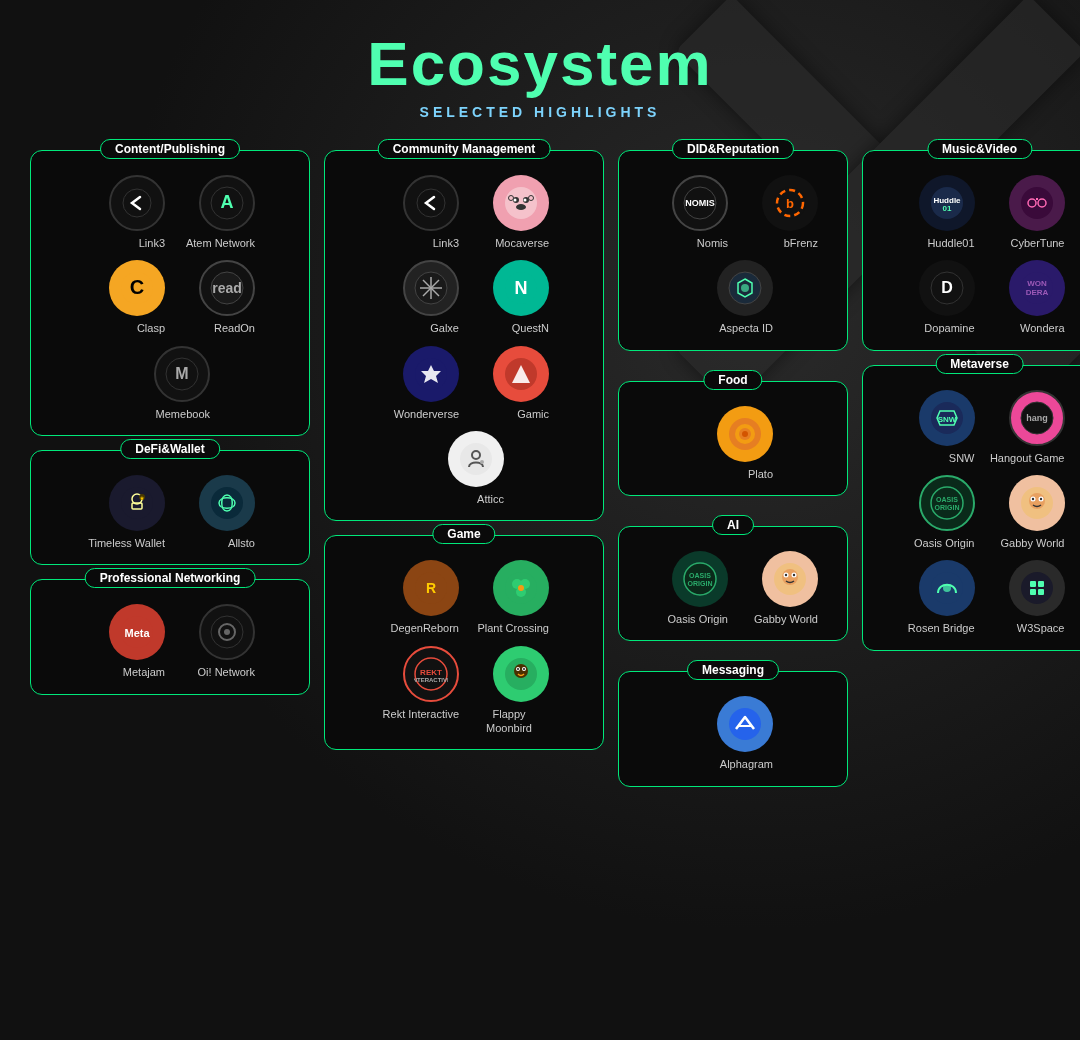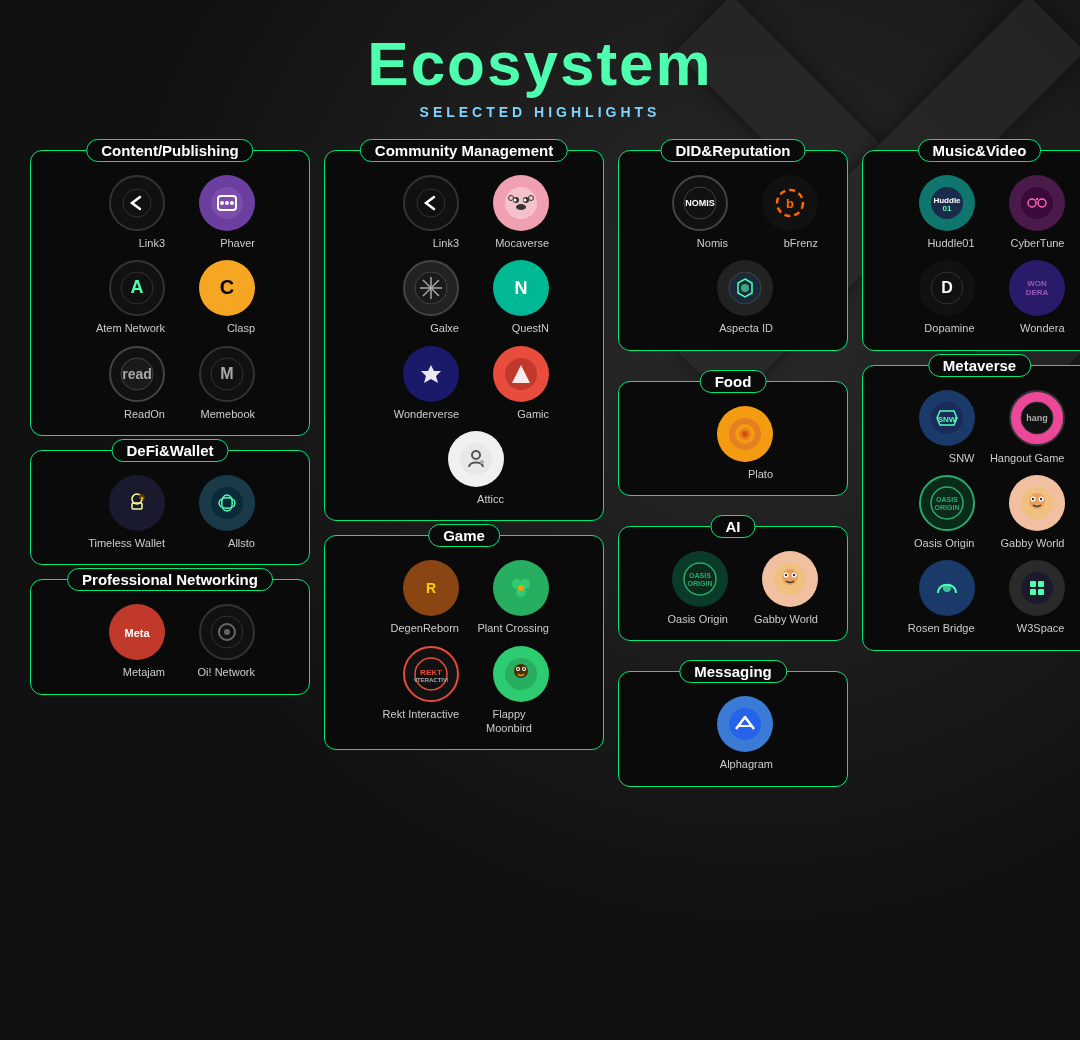--- a/index.html
+++ b/index.html
@@ -76,21 +76,21 @@
     }
     .section-title {
       position: absolute;
       top: -12px;
       left: 50%;
       transform: translateX(-50%);
       background: #0a0a0a;
       border: 1.5px solid #00e87a;
       border-radius: 20px;
       padding: 2px 14px;
-      font-size: 15px;
+      font-size: 12px;
       font-weight: 700;
       color: #fff;
       white-space: nowrap;
     }
     .items-grid {
       display: flex;
       flex-wrap: wrap;
       justify-content: center;
       gap: 10px;
       margin-top: 10px;
@@ -143,21 +143,21 @@
     .icon-plantcrossing { background: #27ae60; }
     .icon-rekt { background: #111; border: 2px solid #e74c3c; }
     .icon-flappy { background: #2ecc71; }
     .icon-nomis { background: #111; border: 2px solid #444; }
     .icon-bfrenz { background: #111; }
     .icon-aspecta { background: #222; }
     .icon-plato { background: #f39c12; }
     .icon-oasisai { background: #0a3a2a; }
     .icon-gabbyworld { background: #f0c0a0; }
     .icon-alphagram { background: #3a7bd5; }
-    .icon-huddle { background: #0f766e; }
+    .icon-huddle { background: #0f172a; }
     .icon-cybertune { background: #4a1a4a; }
     .icon-dopamine { background: #111; }
     .icon-wondera { background: #2a1a6a; }
     .icon-snw { background: #1a3a6a; }
     .icon-lightso { background: #111; border: 2px solid #333; }
     .icon-hangout { background: #ec4899; border: 2px solid #333; }
     .icon-oasisorigin { background: #0a2a1a; border: 2px solid #2aaa6a; }
     .icon-gabbyworld2 { background: #f0c0a0; }
     .icon-rosen { background: #1a3a6a; }
     .icon-w3space { background: #2a2a2a; }
@@ -187,32 +187,20 @@
           <div class="item">
             <div class="item-icon icon-link3">
               <svg width="30" height="30" viewBox="0 0 30 30">
                   <circle cx="15" cy="15" r="14" fill="#111" stroke="#333" stroke-width="1"></circle>
                   <polyline points="18,9 10,15 18,21" fill="none" stroke="#fff" stroke-width="2.5" stroke-linecap="round"></polyline>
                 </svg>
             </div>
             <div class="item-label">Link3</div>
           </div>
           <div class="item">
-            <div class="item-icon icon-phaver">
-              <svg width="34" height="34" viewBox="0 0 34 34">
-                  <circle cx="17" cy="17" r="16" fill="#7c4daa"></circle>
-                  <rect x="8" y="10" width="18" height="14" rx="3" fill="none" stroke="#fff" stroke-width="2"></rect>
-                  <circle cx="12" cy="17" r="2" fill="#fff"></circle>
-                  <circle cx="17" cy="17" r="2" fill="#fff"></circle>
-                  <circle cx="22" cy="17" r="2" fill="#fff"></circle>
-                </svg>
-            </div>
-            <div class="item-label">Phaver</div>
-          </div>
-          <div class="item">
             <div class="item-icon icon-atem">
               <svg width="34" height="34" viewBox="0 0 34 34">
                   <circle cx="17" cy="17" r="16" fill="#111" stroke="#333" stroke-width="1"></circle>
                   <text x="17" y="22" text-anchor="middle" font-size="18" font-weight="bold" fill="#4fffb0">A</text>
                 </svg>
             </div>
             <div class="item-label">Atem Network</div>
           </div>
           <div class="item">
             <div class="item-icon icon-clasp">

